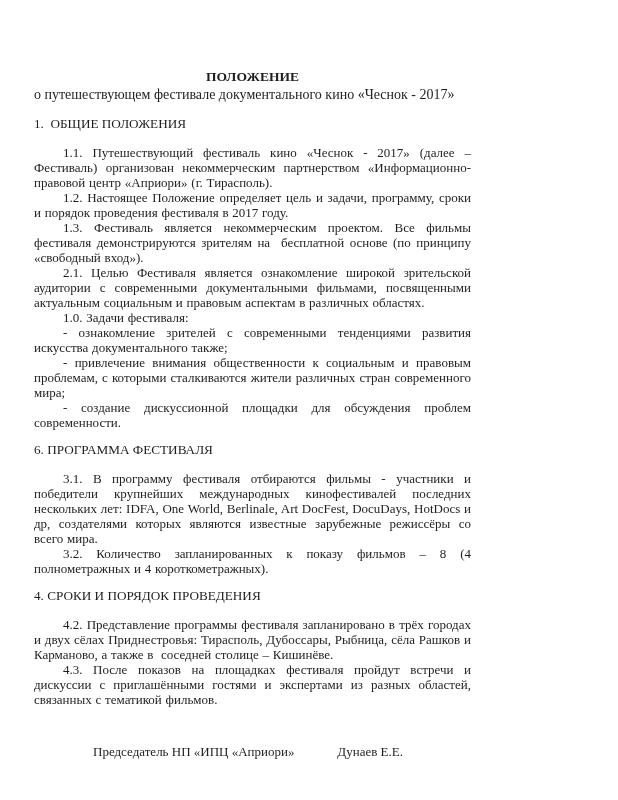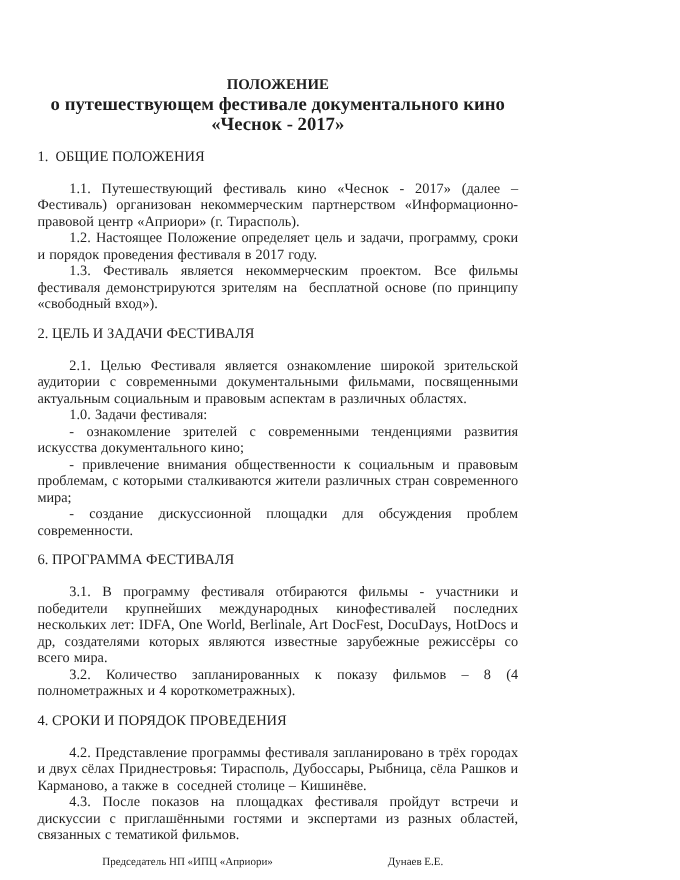--- a/index.html
+++ b/index.html
@@ -19,23 +19,23 @@
     overflow: hidden;
   }
   .doc-title {
     font-size: 13.5px;
     font-weight: bold;
     text-align: center;
     line-height: 18px;
     margin: 0;
   }
   .doc-subtitle {
-    font-size: 17px;
-    font-weight: bold;
-    text-align: center;
+    font-size: 14px;
+    font-weight: normal;
+    text-align: left;
     line-height: 18px;
     margin: 0;
   }
   .heading {
     font-size: 13.2px;
     font-weight: normal;
     line-height: 15px;
     margin: 12px 0 14px 0;
   }
   .para {
@@ -43,24 +43,24 @@
     line-height: 15px;
     text-align: justify;
     text-indent: 29px;
     margin: 0;
     word-spacing: 0.5px;
   }
   .signature {
     display: flex;
     justify-content: space-between;
     align-items: baseline;
-    margin-top: 10px;
+    margin-top: 37px;
     padding-left: 59px;
     padding-right: 68px;
-    font-size: 10px;
+    font-size: 13px;
     line-height: 15px;
   }
   .signature span {
     white-space: nowrap;
   }
 </style>
 </head>
 <body>
 
 <div class="page">
@@ -68,24 +68,23 @@
   <div class="doc-subtitle">о путешествующем фестивале документального кино «Чеснок - 2017»</div>
 
   <div>
       <section>
         <h2 class="heading">1.&nbsp; ОБЩИЕ ПОЛОЖЕНИЯ</h2>
         <p class="para">1.1. Путешествующий фестиваль кино «Чеснок - 2017» (далее – Фестиваль) организован некоммерческим партнерством «Информационно-правовой центр «Априори» (г. Тирасполь).</p>
         <p class="para">1.2. Настоящее Положение определяет цель и задачи, программу, сроки и порядок проведения фестиваля в 2017 году.</p>
         <p class="para">1.3. Фестиваль является некоммерческим проектом. Все фильмы фестиваля демонстрируются зрителям на&nbsp; бесплатной основе (по принципу «свободный вход»).</p>
       </section>
       <section>
-        <h2 class="heading">2. ЦЕЛЬ И ЗАДАЧИ ФЕСТИВАЛЯ</h2>
         <p class="para">2.1. Целью Фестиваля является ознакомление широкой зрительской аудитории с современными документальными фильмами, посвященными актуальным социальным и правовым аспектам в различных областях.</p>
         <p class="para">1.0. Задачи фестиваля:</p>
-        <p class="para">- ознакомление зрителей с современными тенденциями развития искусства документального кино;</p>
+        <p class="para">- ознакомление зрителей с современными тенденциями развития искусства документального также;</p>
         <p class="para">- привлечение внимания общественности к социальным и правовым проблемам, с которыми сталкиваются жители различных стран современного мира;</p>
         <p class="para">- создание дискуссионной площадки для обсуждения проблем современности.</p>
       </section>
       <section>
         <h2 class="heading">6. ПРОГРАММА ФЕСТИВАЛЯ</h2>
         <p class="para">3.1. В программу фестиваля отбираются фильмы - участники и победители крупнейших международных кинофестивалей последних нескольких лет: IDFA, One World, Berlinale, Art DocFest, DocuDays, HotDocs и др, создателями которых являются известные зарубежные режиссёры со всего мира.</p>
         <p class="para">3.2. Количество запланированных к показу фильмов – 8 (4 полнометражных и 4 короткометражных).</p>
       </section>
       <section>
         <h2 class="heading">4. СРОКИ И ПОРЯДОК ПРОВЕДЕНИЯ</h2>

